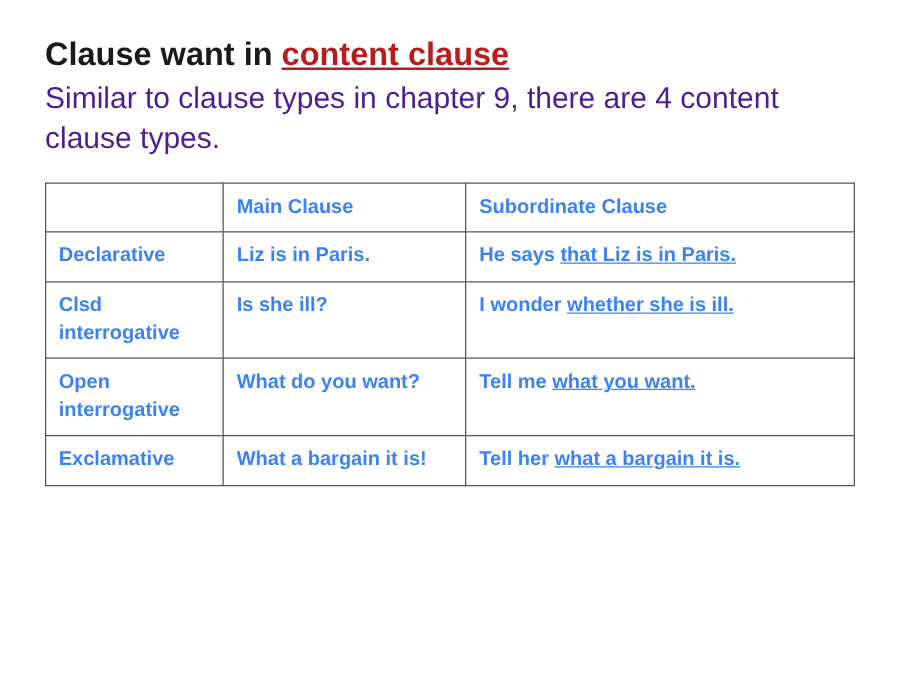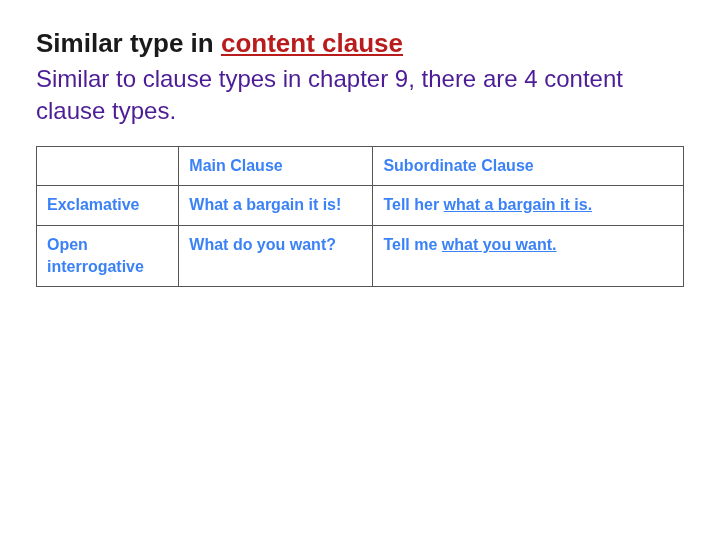--- a/index.html
+++ b/index.html
@@ -68,40 +68,50 @@
     }
 
     .underline-text {
       text-decoration: underline;
     }
   </style>
 </head>
 <body>
 
 <div class="page-title">
-  <span>Similar type in </span><a>content clause</a>
+  <span>Clause want in </span><a>content clause</a>
 </div>
 <div class="subtitle">Similar to clause types in chapter 9, there are 4 content clause types.</div>
 
 <table>
   <tbody>
 
     <tr>
       <td class="col1"></td>
       <td class="col2">Main Clause</td>
       <td class="col3">Subordinate Clause</td>
     </tr>
 
-
+    <tr>
+      <td class="col1">Declarative</td>
+      <td class="col2">Liz is in Paris.</td>
+      <td class="col3">He says <span class="underline-text">that Liz is in Paris.</span></td>
+    </tr>
 
     <tr>
-      <td class="col1">Exclamative</td>
-      <td class="col2">What a bargain it is!</td>
-      <td class="col3">Tell her <span class="underline-text">what a bargain it is.</span></td>
+      <td class="col1">Clsd interrogative</td>
+      <td class="col2">Is she ill?</td>
+      <td class="col3">I wonder <span class="underline-text">whether she is ill.</span></td>
     </tr>
 
     <tr>
       <td class="col1">Open interrogative</td>
       <td class="col2">What do you want?</td>
       <td class="col3">Tell me <span class="underline-text">what you want.</span></td>
     </tr>
+
+    <tr>
+      <td class="col1">Exclamative</td>
+      <td class="col2">What a bargain it is!</td>
+      <td class="col3">Tell her <span class="underline-text">what a bargain it is.</span></td>
+    </tr>
   </tbody>
 </table>
 
 </body></html>

